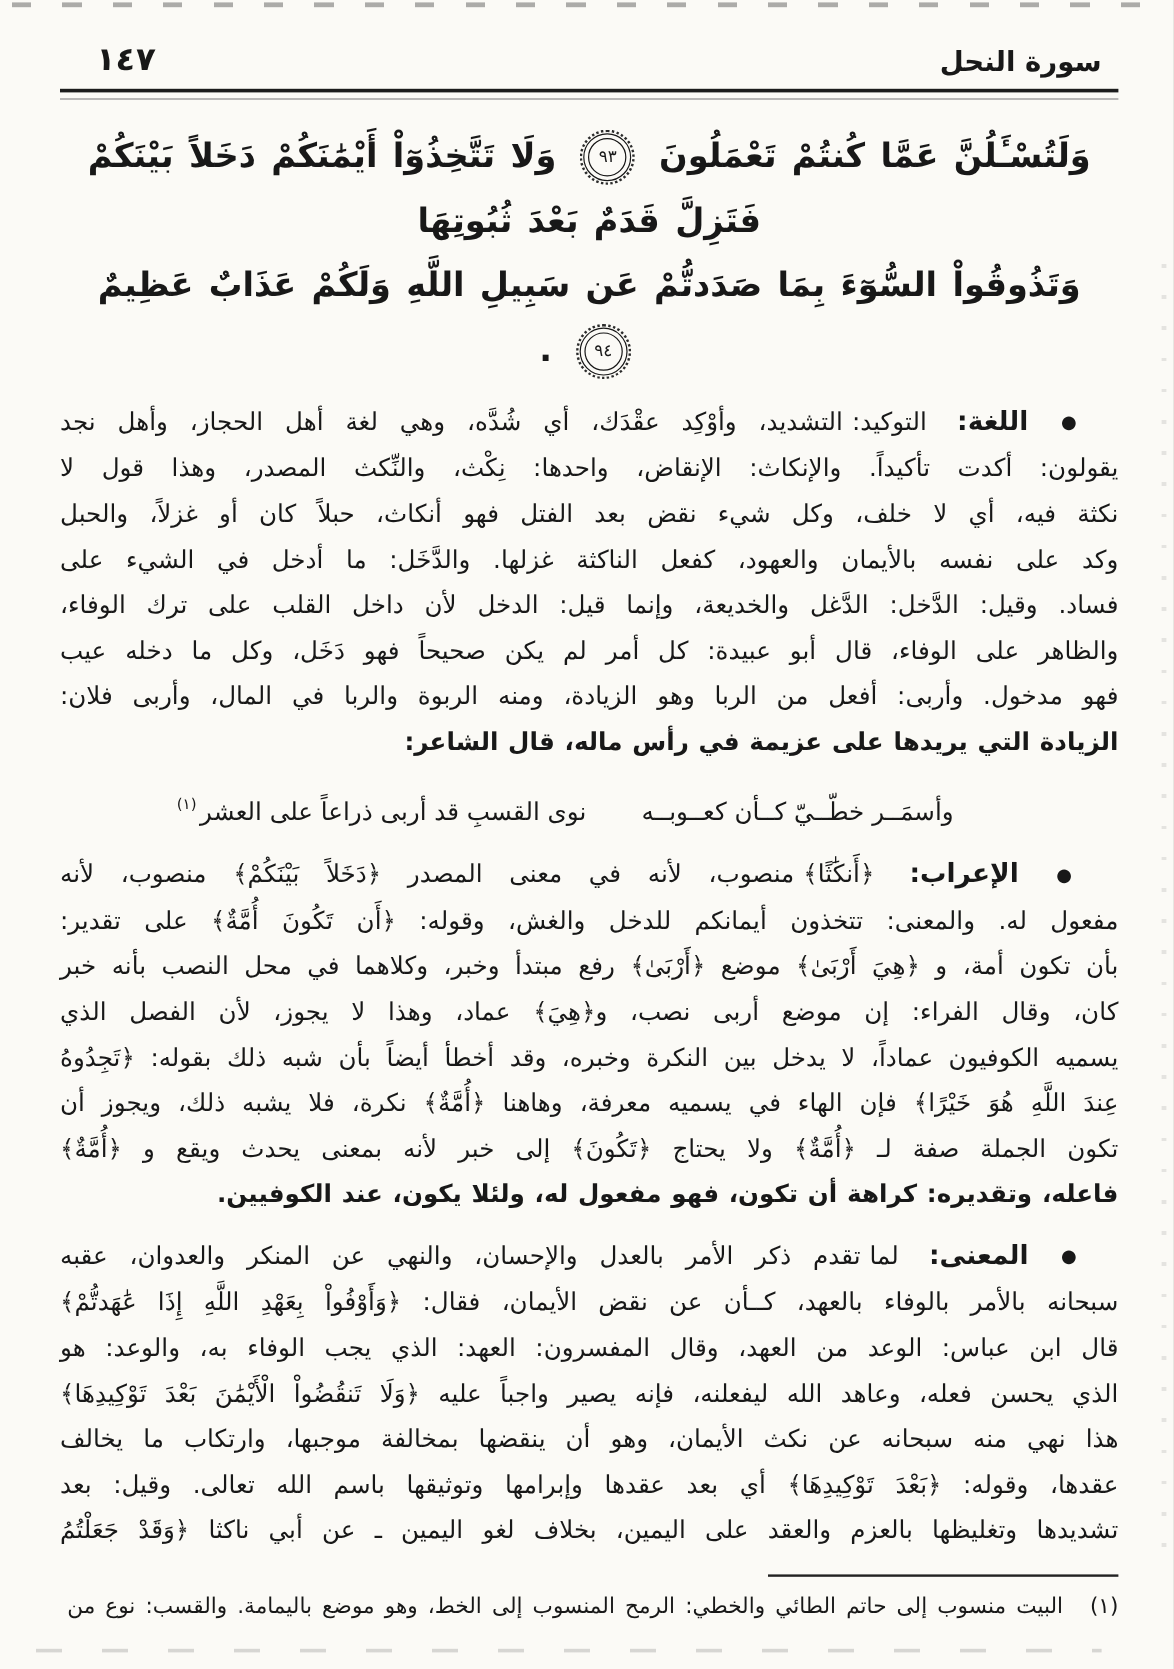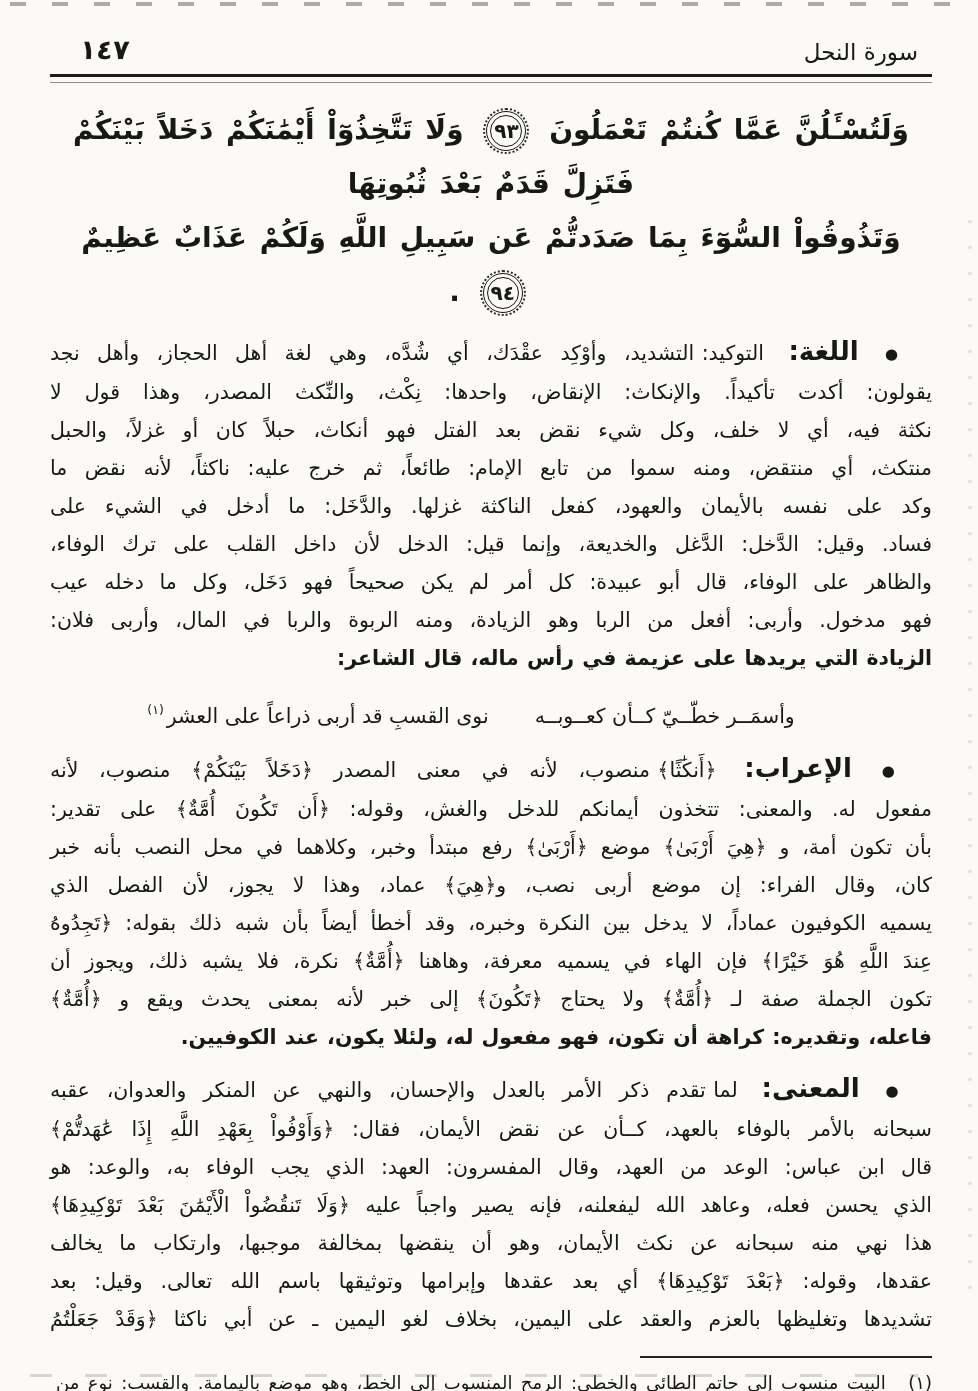--- a/index.html
+++ b/index.html
@@ -26,45 +26,45 @@
     background:repeating-linear-gradient(90deg, rgba(90,90,90,.5) 0 22px, transparent 22px 55px);
     opacity:.45;
   }
   .noise-edge{
     position:absolute;top:220px;bottom:100px;right:6px;width:4px;
     background:repeating-linear-gradient(180deg, rgba(120,120,120,.35) 0 3px, transparent 3px 26px);
     opacity:.5;
   }
   
   .hdr{display:flex;justify-content:space-between;align-items:flex-end;padding:0 14px 0 30px;}
-  .surah{font-size:23px;font-weight:normal;}
+  .surah{font-size:23px;font-weight:bold;}
   .pnum{font-size:27px;font-weight:bold;letter-spacing:2px;transform:skewX(-4deg);}
   .rule{margin-top:9px;height:5px;border-top:3px solid #1c1c1c;border-bottom:1px solid #8c8c8c;}
   
   .quran{margin:20px 6px 6px;text-align:center;font-weight:bold;}
   .qline{font-size:28px;line-height:54px;word-spacing:3px;}
   .medallion{
     display:inline-flex;align-items:center;justify-content:center;
     width:38px;height:38px;border:1.6px solid #161616;border-radius:50%;
     position:relative;vertical-align:middle;margin:0 10px;
   }
   .medallion::before{content:"";position:absolute;inset:3px;border:1px solid #161616;border-radius:50%;}
   .medallion::after{content:"";position:absolute;inset:-4px;border:2px dotted #2b2b2b;border-radius:50%;}
-  .mnum{font-size:20px;font-weight:bold;line-height:1;}
+  .mnum{font-size:14px;font-weight:normal;line-height:1;}
   
   .tsec{margin-top:13px;}
   .bline{
     font-size:20.5px;line-height:38px;
     text-align:justify;text-align-last:justify;
     word-spacing:1px;
   }
   .bline.short{text-align-last:right;font-weight:bold;}
   .bline.first{padding-right:24px;}
   .bullet{font-size:15px;margin-left:9px;vertical-align:1px;}
-  .stitle{font-weight:bold;font-size:26px;margin-left:7px;}
+  .stitle{font-weight:bold;font-size:22px;margin-left:7px;}
   
   .poetry{
     display:flex;justify-content:center;align-items:baseline;gap:46px;
     margin:13px 40px 5px 0;font-size:20.5px;line-height:40px;
   }
   .poetry sup{font-size:12.5px;vertical-align:9px;margin-right:3px;}
   
   .fnsep{margin-top:18px;width:292px;border-top:2px solid #222;}
   .fnote{margin-top:8px;padding-left:6px;}
   .fline{
@@ -104,21 +104,20 @@
   </div>
 
   <section class="tsec">
     <div class="bline first">
       <span class="bullet">●</span>
       <span class="stitle">اللغة:</span>
       <span>التوكيد: التشديد، وأوْكِد عقْدَك، أي شُدَّه، وهي لغة أهل الحجاز، وأهل نجد</span>
     </div>
     <div class="bline">يقولون: أكدت تأكيداً. والإنكاث: الإنقاض، واحدها: نِكْث، والنِّكث المصدر، وهذا قول لا</div>
     <div class="bline">نكثة فيه، أي لا خلف، وكل شيء نقض بعد الفتل فهو أنكاث، حبلاً كان أو غزلاً، والحبل</div>
-    <div class="bline">منتكث، أي منتقض، ومنه سموا من تابع الإمام: طائعاً، ثم خرج عليه: ناكثاً، لأنه نقض ما</div>
     <div class="bline">وكد على نفسه بالأيمان والعهود، كفعل الناكثة غزلها. والدَّخَل: ما أدخل في الشيء على</div>
     <div class="bline">فساد. وقيل: الدَّخل: الدَّغل والخديعة، وإنما قيل: الدخل لأن داخل القلب على ترك الوفاء،</div>
     <div class="bline">والظاهر على الوفاء، قال أبو عبيدة: كل أمر لم يكن صحيحاً فهو دَخَل، وكل ما دخله عيب</div>
     <div class="bline">فهو مدخول. وأربى: أفعل من الربا وهو الزيادة، ومنه الربوة والربا في المال، وأربى فلان:</div>
     <div class="bline short">الزيادة التي يريدها على عزيمة في رأس ماله، قال الشاعر:</div>
   </section>
 
   <div class="poetry">
     <span>وأسمَــر خطّــيّ كــأن كعــوبــه</span>
     <span><span>نوى القسبِ قد أربى ذراعاً على العشر</span><sup>(١)</sup></span>

